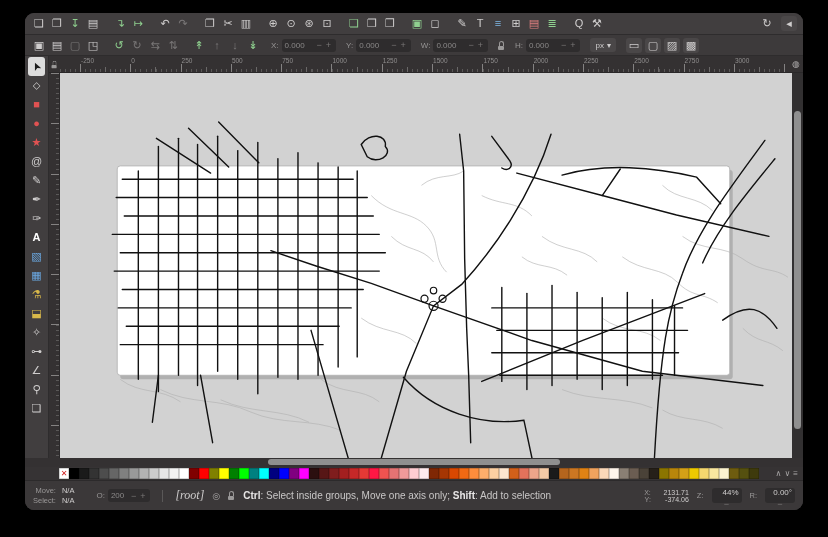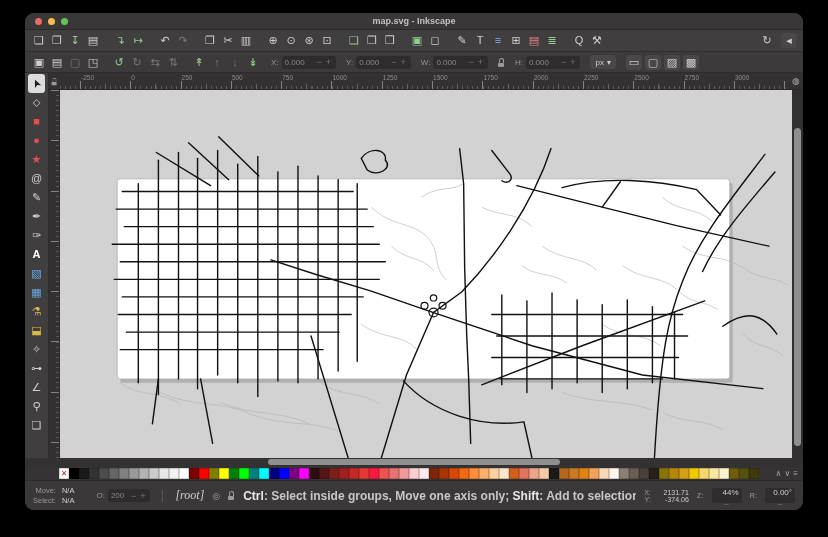--- a/index.html
+++ b/index.html
@@ -69,41 +69,33 @@
   .palette-nav{display:flex;align-items:center;gap:3px;padding:0 5px;color:#a8a6a6;font-size:8px;}
   
   .statusbar{height:29px;background:#3b3839;border-top:1px solid #2c2a2b;display:flex;align-items:center;padding:0 8px;gap:8px;flex:0 0 auto;}
   .fs-block{display:grid;grid-template-columns:auto auto;column-gap:6px;row-gap:1px;font-size:7.5px;}
   .fs-label{color:#9a9898;text-align:right;}
   .fs-value{color:#cfcdcd;}
   .opacity-block{display:flex;align-items:center;gap:3px;margin-left:14px;}
   .divider{width:1px;height:12px;background:#5a5858;margin:0 4px;}
   .layer-name{font-size:12px;font-style:italic;color:#cfcdcd;font-family:Liberation Serif, serif;}
   .eye{font-size:9px;color:#a8a6a6;}
-  .message{flex:1;font-size:12px;color:#c9c7c7;white-space:nowrap;overflow:hidden;font-weight:bold;}
+  .message{flex:1;font-size:10px;color:#c9c7c7;white-space:nowrap;overflow:hidden;}
   .message b{color:#e8e6e6;}
   .coords{display:grid;grid-template-columns:auto auto;column-gap:4px;row-gap:0;font-size:7px;color:#9a9898;text-align:right;}
   .coords .val{color:#cfcdcd;min-width:34px;}
   .zr-box{display:flex;align-items:center;background:#2e2c2d;border-radius:3px;height:15px;padding:0 3px;gap:2px;flex-direction:column;}
   .zr-label{font-size:7.5px;color:#9a9898;}
   .zr-value{font-size:8px;color:#cfcdcd;min-width:24px;text-align:right;}
 </style>
 </head>
 <body>
 
 <div class="window">
 
-  <div class="titlebar">
-    <div class="lights">
-      <span class="light" style="background:#ec6a5e"></span>
-      <span class="light" style="background:#f5bf4f"></span>
-      <span class="light" style="background:#61c554"></span>
-    </div>
-    <div class="title">map.svg - Inkscape</div>
-  </div>
 
   <div class="cmdbar">
     <div class="tb-groups">
         <div class="tb-group">
           <span class="tb-btn">❏</span>
           <span class="tb-btn">❐</span>
           <span class="tb-btn" style="color: rgb(143, 208, 143);">↧</span>
           <span class="tb-btn">▤</span>
         </div>
         <div class="tb-group">

